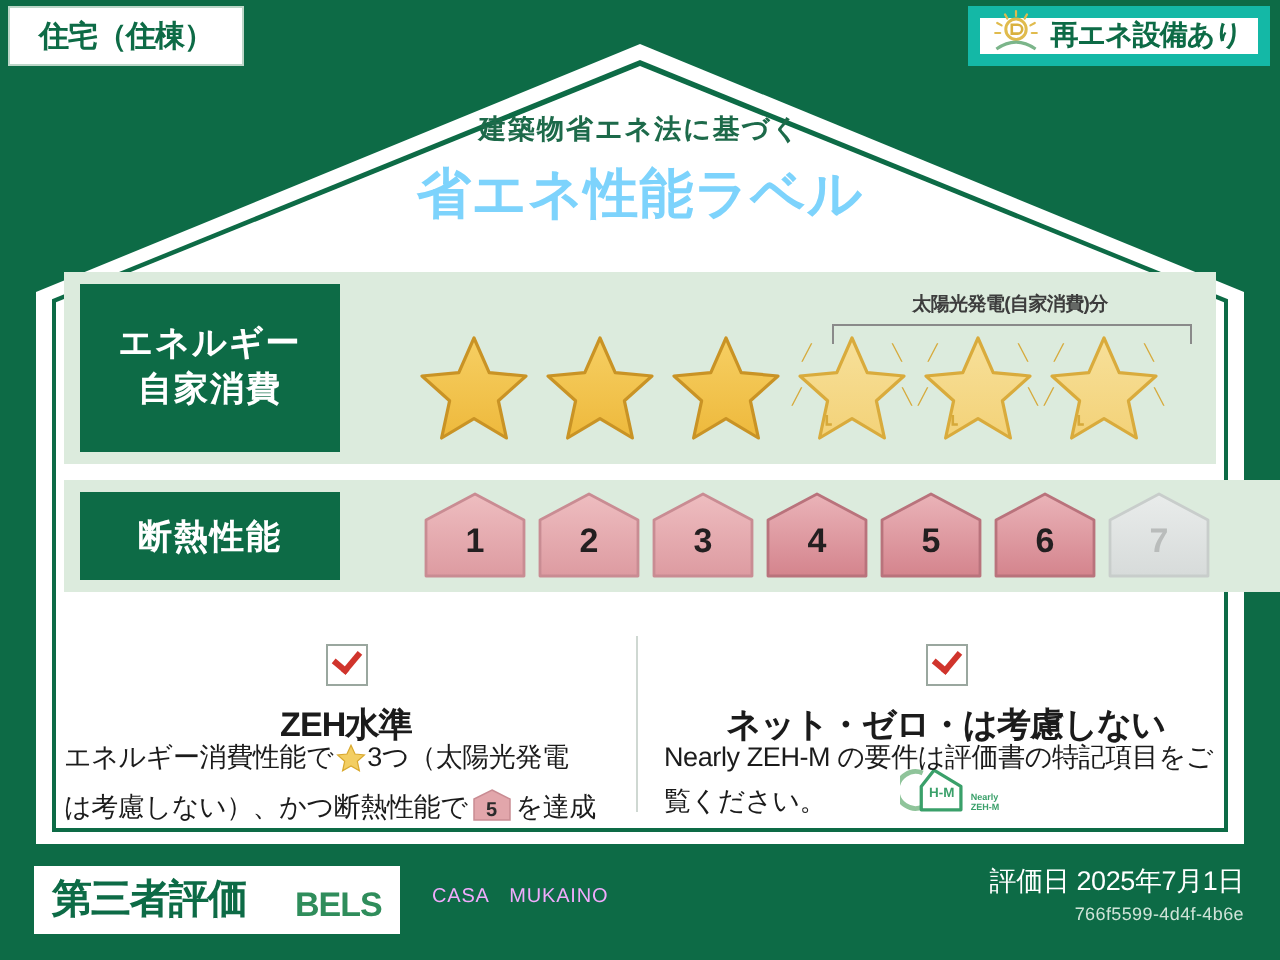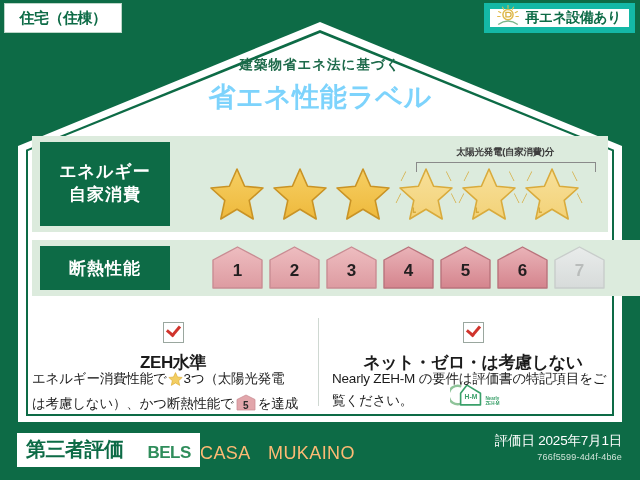--- a/index.html
+++ b/index.html
@@ -359,24 +359,24 @@
     letter-spacing: -0.5px;
   }
   .bels-en {
     font-size: 17px;
     font-weight: bold;
     color: #2f8d5b;
     letter-spacing: -0.5px;
   }
   .project-name {
     position: absolute;
-    left: 200px;
+    left: 216px;
     top: 19px;
-    color: #fdba74;
-    font-size: 18px;
+    color: #f0abfc;
+    font-size: 10px;
     letter-spacing: 0.4px;
   }
   .eval-date {
     position: absolute;
     right: 18px;
     top: 10px;
     color: #ffffff;
     font-size: 13.5px;
     text-align: right;
     letter-spacing: -0.2px;

